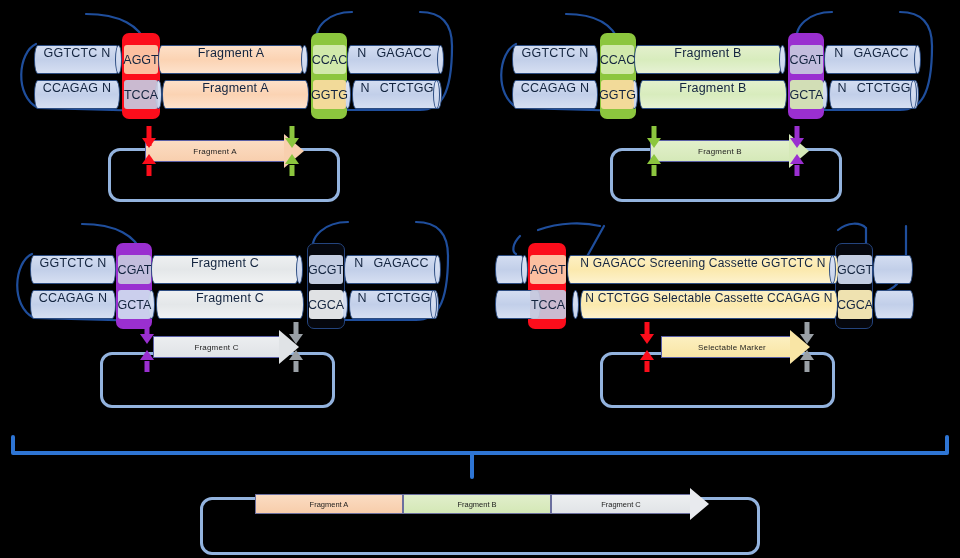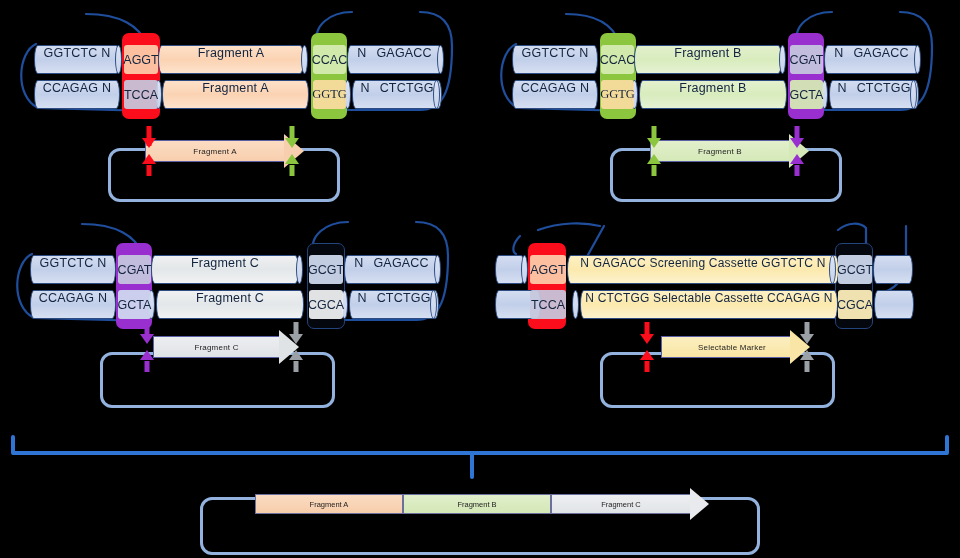--- a/index.html
+++ b/index.html
@@ -66,21 +66,21 @@
     position: absolute;
     height: 29px;
     display: flex; align-items: center; justify-content: center;
     font-size: 12.5px; color: #13243f;
     border-radius: 3px;
     z-index: 8;
   }
   .ohcell.t-peach  { background: rgba(252,205,170,0.93); }
   .ohcell.t-lav    { background: rgba(198,200,222,0.93); }
   .ohcell.t-green  { background: rgba(214,236,180,0.93); }
-  .ohcell.t-gold   { background: rgba(250,220,160,0.93); font-family: Liberation Serif, serif; }
+  .ohcell.t-gold   { background: rgba(250,220,160,0.93); }
   .ohcell.t-blue   { background: rgba(205,216,238,0.95); }
   .ohcell.t-yellow { background: rgba(252,238,185,0.95); }
   .ohcell.t-lgray  { background: rgba(236,238,240,0.95); }
 
   
   .plasmid {
     position: absolute;
     border: 3px solid #93b3de;
     border-radius: 12px;
     background: transparent;

